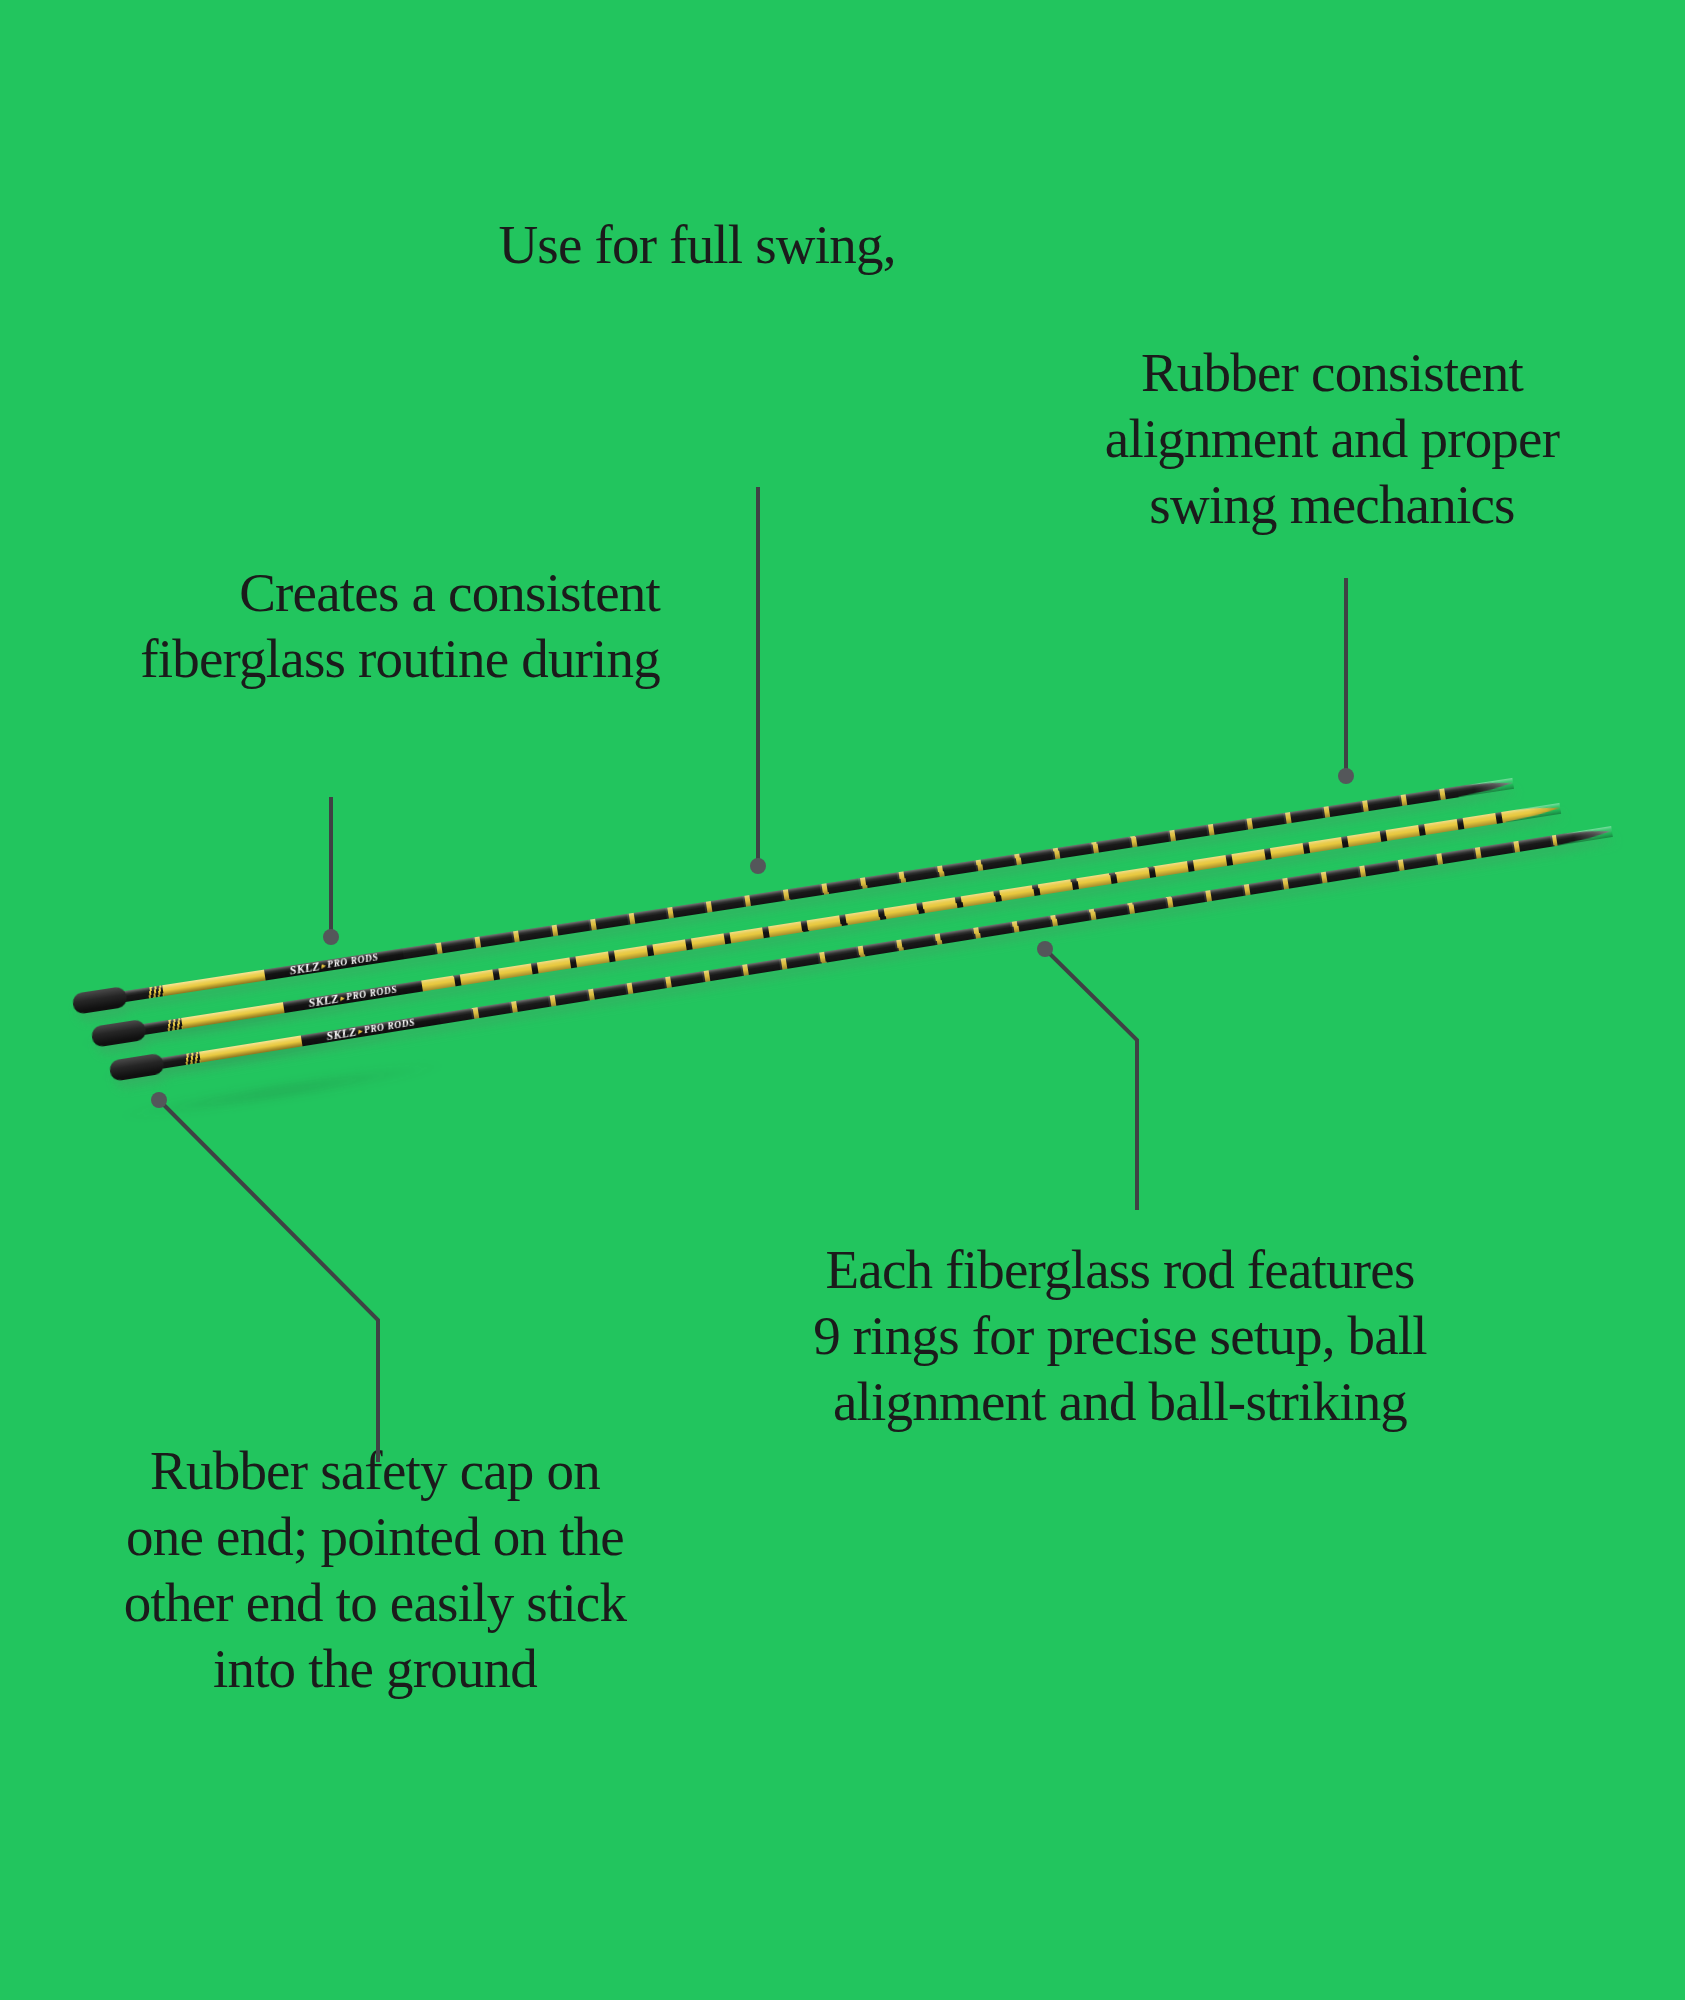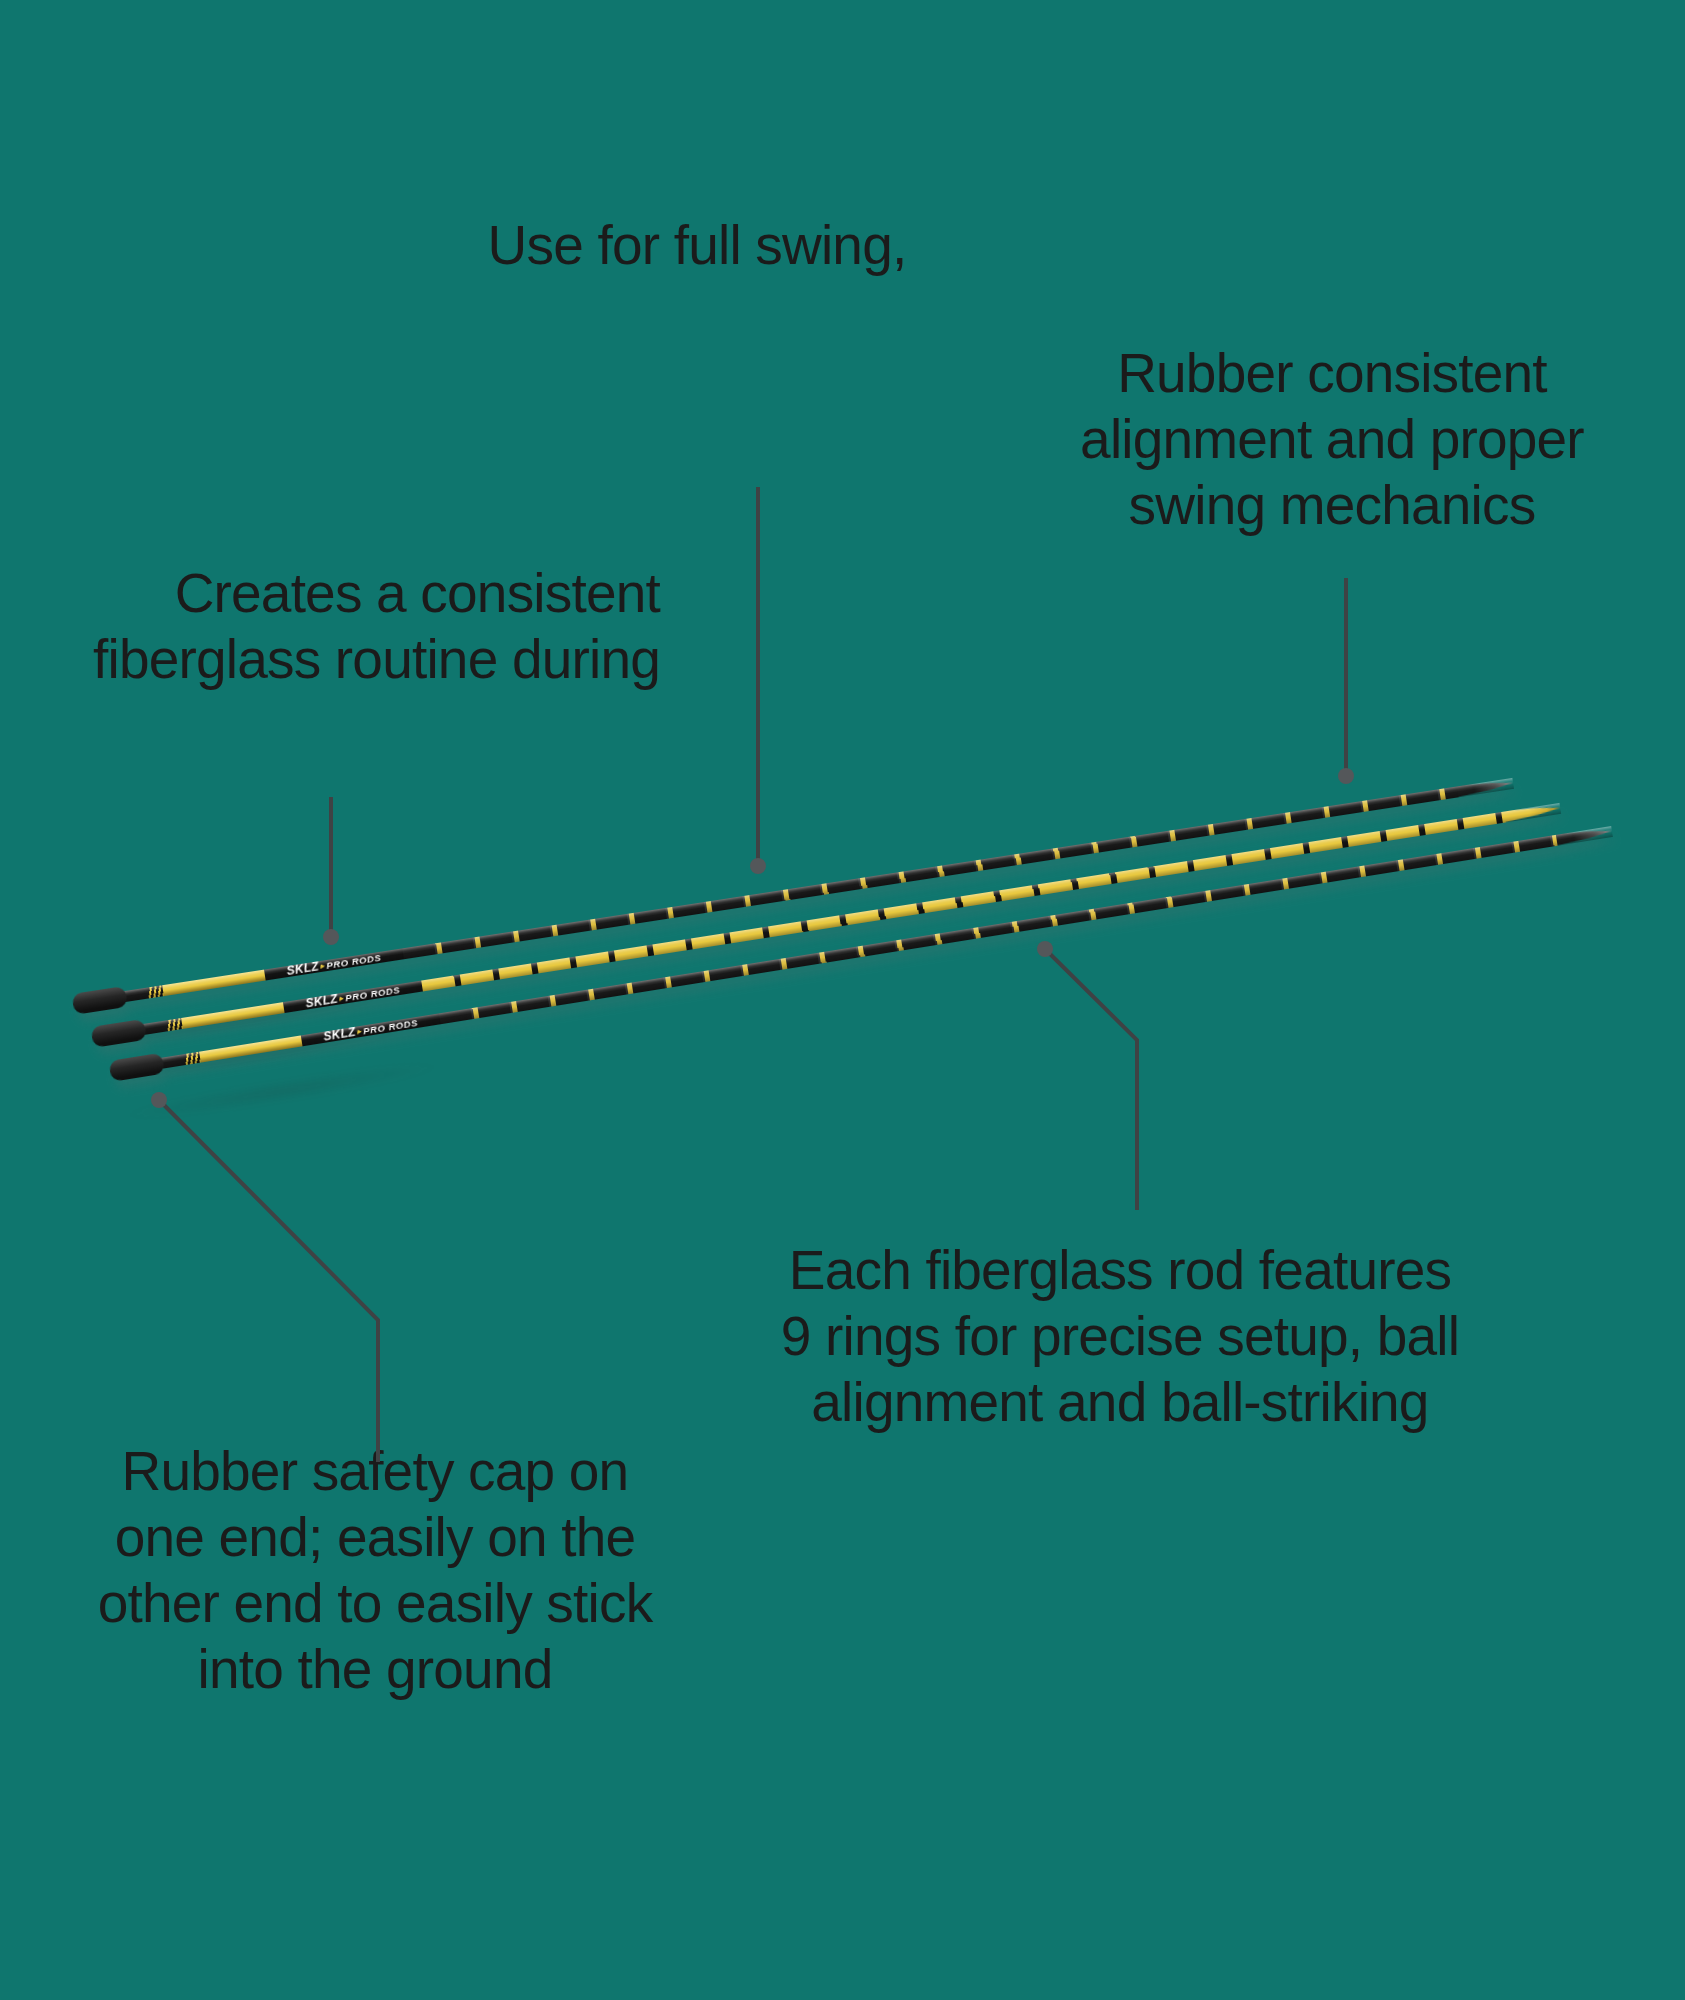--- a/index.html
+++ b/index.html
@@ -1,22 +1,22 @@
 <!DOCTYPE html>
 <html><head>
 <meta charset="utf-8">
 <style>
   html, body { margin: 0; padding: 0; background: #ffffff; }
   .canvas {
     position: relative;
     width: 1685px;
     height: 2000px;
-    background: #0f766e;
+    background: #22c55e;
     overflow: hidden;
-    font-family: Liberation Sans, sans-serif;
+    font-family: Liberation Serif, serif;
   }
 
   
   .callout {
     position: absolute;
     text-align: center;
     color: #1b1b1b;
     font-size: 55px;
     line-height: 66px;
     letter-spacing: -0.8px;
@@ -130,21 +130,21 @@
   </div>
 
   <div class="callout" style="left:770px; top:1237px; width:700px;">
     <div>Each fiberglass rod features</div>
     <div>9 rings for precise setup, ball</div>
     <div>alignment and ball-striking</div>
   </div>
 
   <div class="callout" style="left:75px; top:1438px; width:600px;">
     <div>Rubber safety cap on</div>
-    <div>one end; easily on the</div>
+    <div>one end; pointed on the</div>
     <div>other end to easily stick</div>
     <div>into the ground</div>
   </div>
 
   <div class="ground-shadow" style="left:72px; top:1012px; width:320px; height:16px; transform:rotate(-9deg);"></div>
   <div class="ground-shadow" style="left:92px; top:1046px; width:320px; height:16px; transform:rotate(-9deg);"></div>
   <div class="ground-shadow" style="left:112px; top:1082px; width:340px; height:18px; transform:rotate(-9deg);"></div>
 
   <div class="rod" style="left:73px; top:992px; width:1457px; transform:rotate(-8.73deg);">
     <div class="cap"></div>

